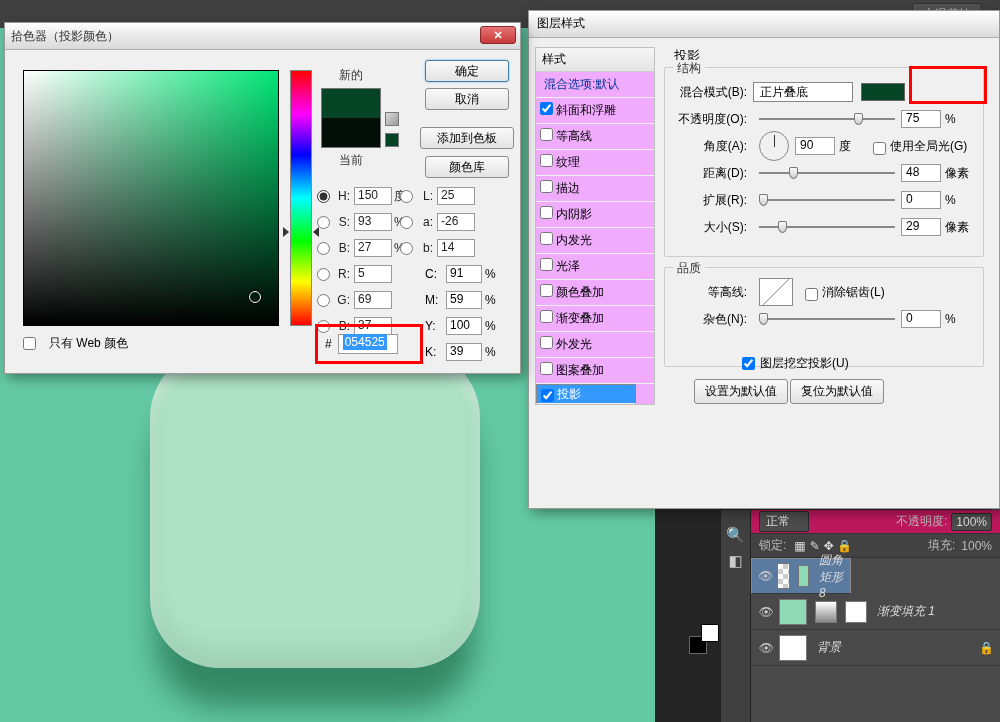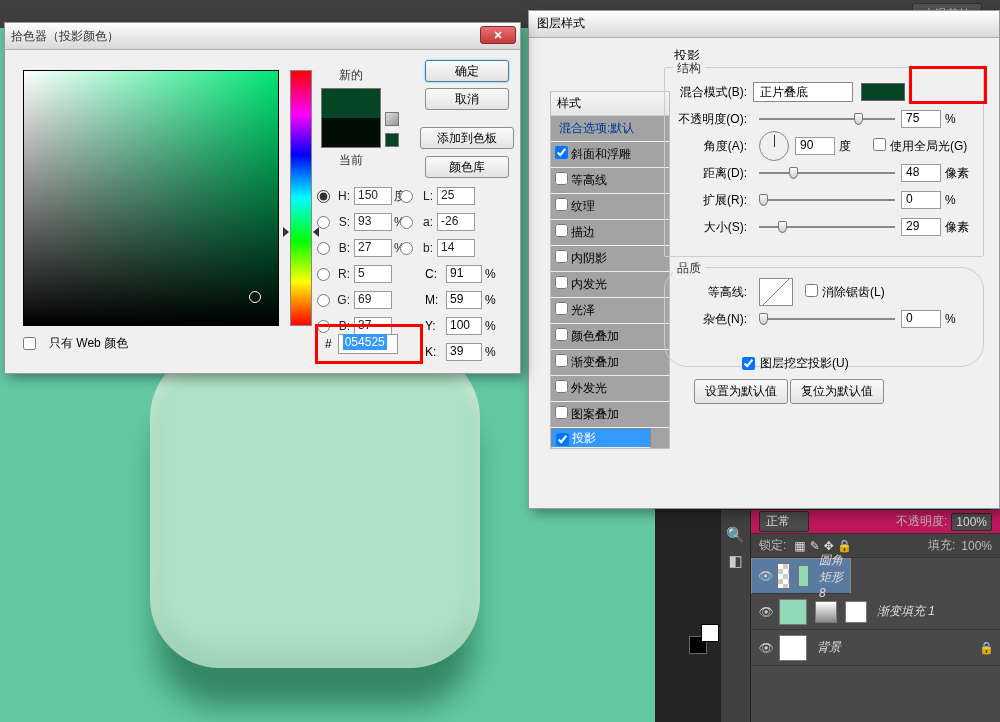--- a/index.html
+++ b/index.html
@@ -61,45 +61,45 @@
 .hexrow .field span{background:#3399ff;}
 
 .redbox1 { position:absolute; left:310px; top:301px; width:108px; height:40px; border:3px solid #ff0000; pointer-events:none; }
 
 .webchk { position:absolute; left:18px; top:312px; display:flex; align-items:center;gap:8px; }
 .webchk input { margin-right:5px; }
 
 
 .dlg2 { position:absolute; left:528px; top:10px; width:472px; height:499px; background:#F0F0F0; border:1px solid #9a9a9a; box-shadow: 4px 4px 12px rgba(0,0,0,0.4); }
 .dlg2 .titlebar { height:27px; background: linear-gradient(#fff,#DADADA); border-bottom:1px solid #b0b0b0; padding:4px 8px; }
-.stylelist { position:absolute; left:21px; top:36px; width:120px; border:1px solid #c0c0c0; background:#a3a3a3;margin-top:44px; }
+.stylelist { position:absolute; left:6px; top:36px; width:120px; border:1px solid #c0c0c0; background:#f0abfc; }
 .stylelist .hdr { background: linear-gradient(#f5f5f5,#e5e5e5); padding:3px 6px; border-bottom:1px solid #ccc; }
 .stylelist .it { padding:4px 6px 4px 20px; border-bottom:1px solid #eee; position:relative; }
 .stylelist .it.link { padding-left:8px; color:#003399; text-decoration: none;}
 .stylelist .it.sel { background:#3399ff; color:#fff; }
 .stylelist .it input { position:absolute; left:4px; top:4px; }
 
 .rpanel { position:absolute; left:133px; top:36px; right:8px; bottom:10px; }
 .rpanel .head { position:absolute; left:12px; top:0; font-size:13px; }
 .fieldset { position:absolute; border:1px solid #ccc; border-radius:2px; padding:8px 10px 10px 10px; }
 .fieldset .legend { position:absolute; top:-8px; left:8px; background:#F0F0F0; padding:0 4px; color:#333; font-size:12px;}
 .fs1 { left:2px; top:20px; width:320px; height:190px; }
-.fs2 { left:2px; top:220px; width:320px; height:100px;border-radius:23px; }
+.fs2 { left:2px; top:220px; width:320px; height:100px; }
 .fs1 .row, .fs2 .row { display:flex; align-items:center; margin:5px 0; height:22px; }
 .fs1 .row .lab, .fs2 .row .lab { width:72px; text-align:right; margin-right:6px; }
 .sel { border:1px solid #888; background:#fff; padding:1px 20px 1px 6px; width:100px; position:relative; height:20px; display:flex; align-items:center;}
 .colorchip { width:44px; height:18px; border:1px solid #666; background:#054525; margin-left:8px;}
 .slider { flex:1; height:16px; position:relative; margin:0 6px; }
 .slider .track { position:absolute; left:0; right:0; top:7px; height:2px; background:#888; }
 .slider .thumb { position:absolute; top:2px; width:9px; height:12px; background:linear-gradient(#fafafa,#cfcfcf); border:1px solid #777; border-radius:2px 2px 50% 50%; }
 .num { width:40px; height:18px; border:1px solid #9a9a9a; background:#fff; padding:0 4px; text-align:left; }
 .u2 { margin-left:4px; width:28px; }
 .angle { width:30px; height:30px; border:1px solid #888; border-radius:50%; position:relative; margin:0 6px;}
 .angle::after{content:''; position:absolute; left:14px; top:3px; width:1px; height:12px; background:#333;}
-.chk2 { display:flex; align-items:flex-start; margin-left:6px;}
+.chk2 { display:flex; align-items:flex-end; margin-left:6px;}
 .chk2 input{margin-right:4px;}
 
 .redbox2 { position:absolute; left:247px; top:19px; width:78px; height:38px; border:3px solid #ff0000; pointer-events:none; }
 
 .defbtns { position:absolute; left:32px; top:332px; display:flex; gap:2px;}
 .defbtns .b { padding:3px 10px; background:linear-gradient(#fafafa,#e3e3e3); border:1px solid #8c8c8c; border-radius:3px;}
 .knockout { position:absolute; left:80px; top:308px; display:flex; align-items:center;}
 .knockout input{margin-right:5px;}
 .contour { width:34px; height:28px; border:1px solid #888; background:linear-gradient(135deg, #fff 49%, #888 50%, #fff 51%); margin:0 6px;}
 

